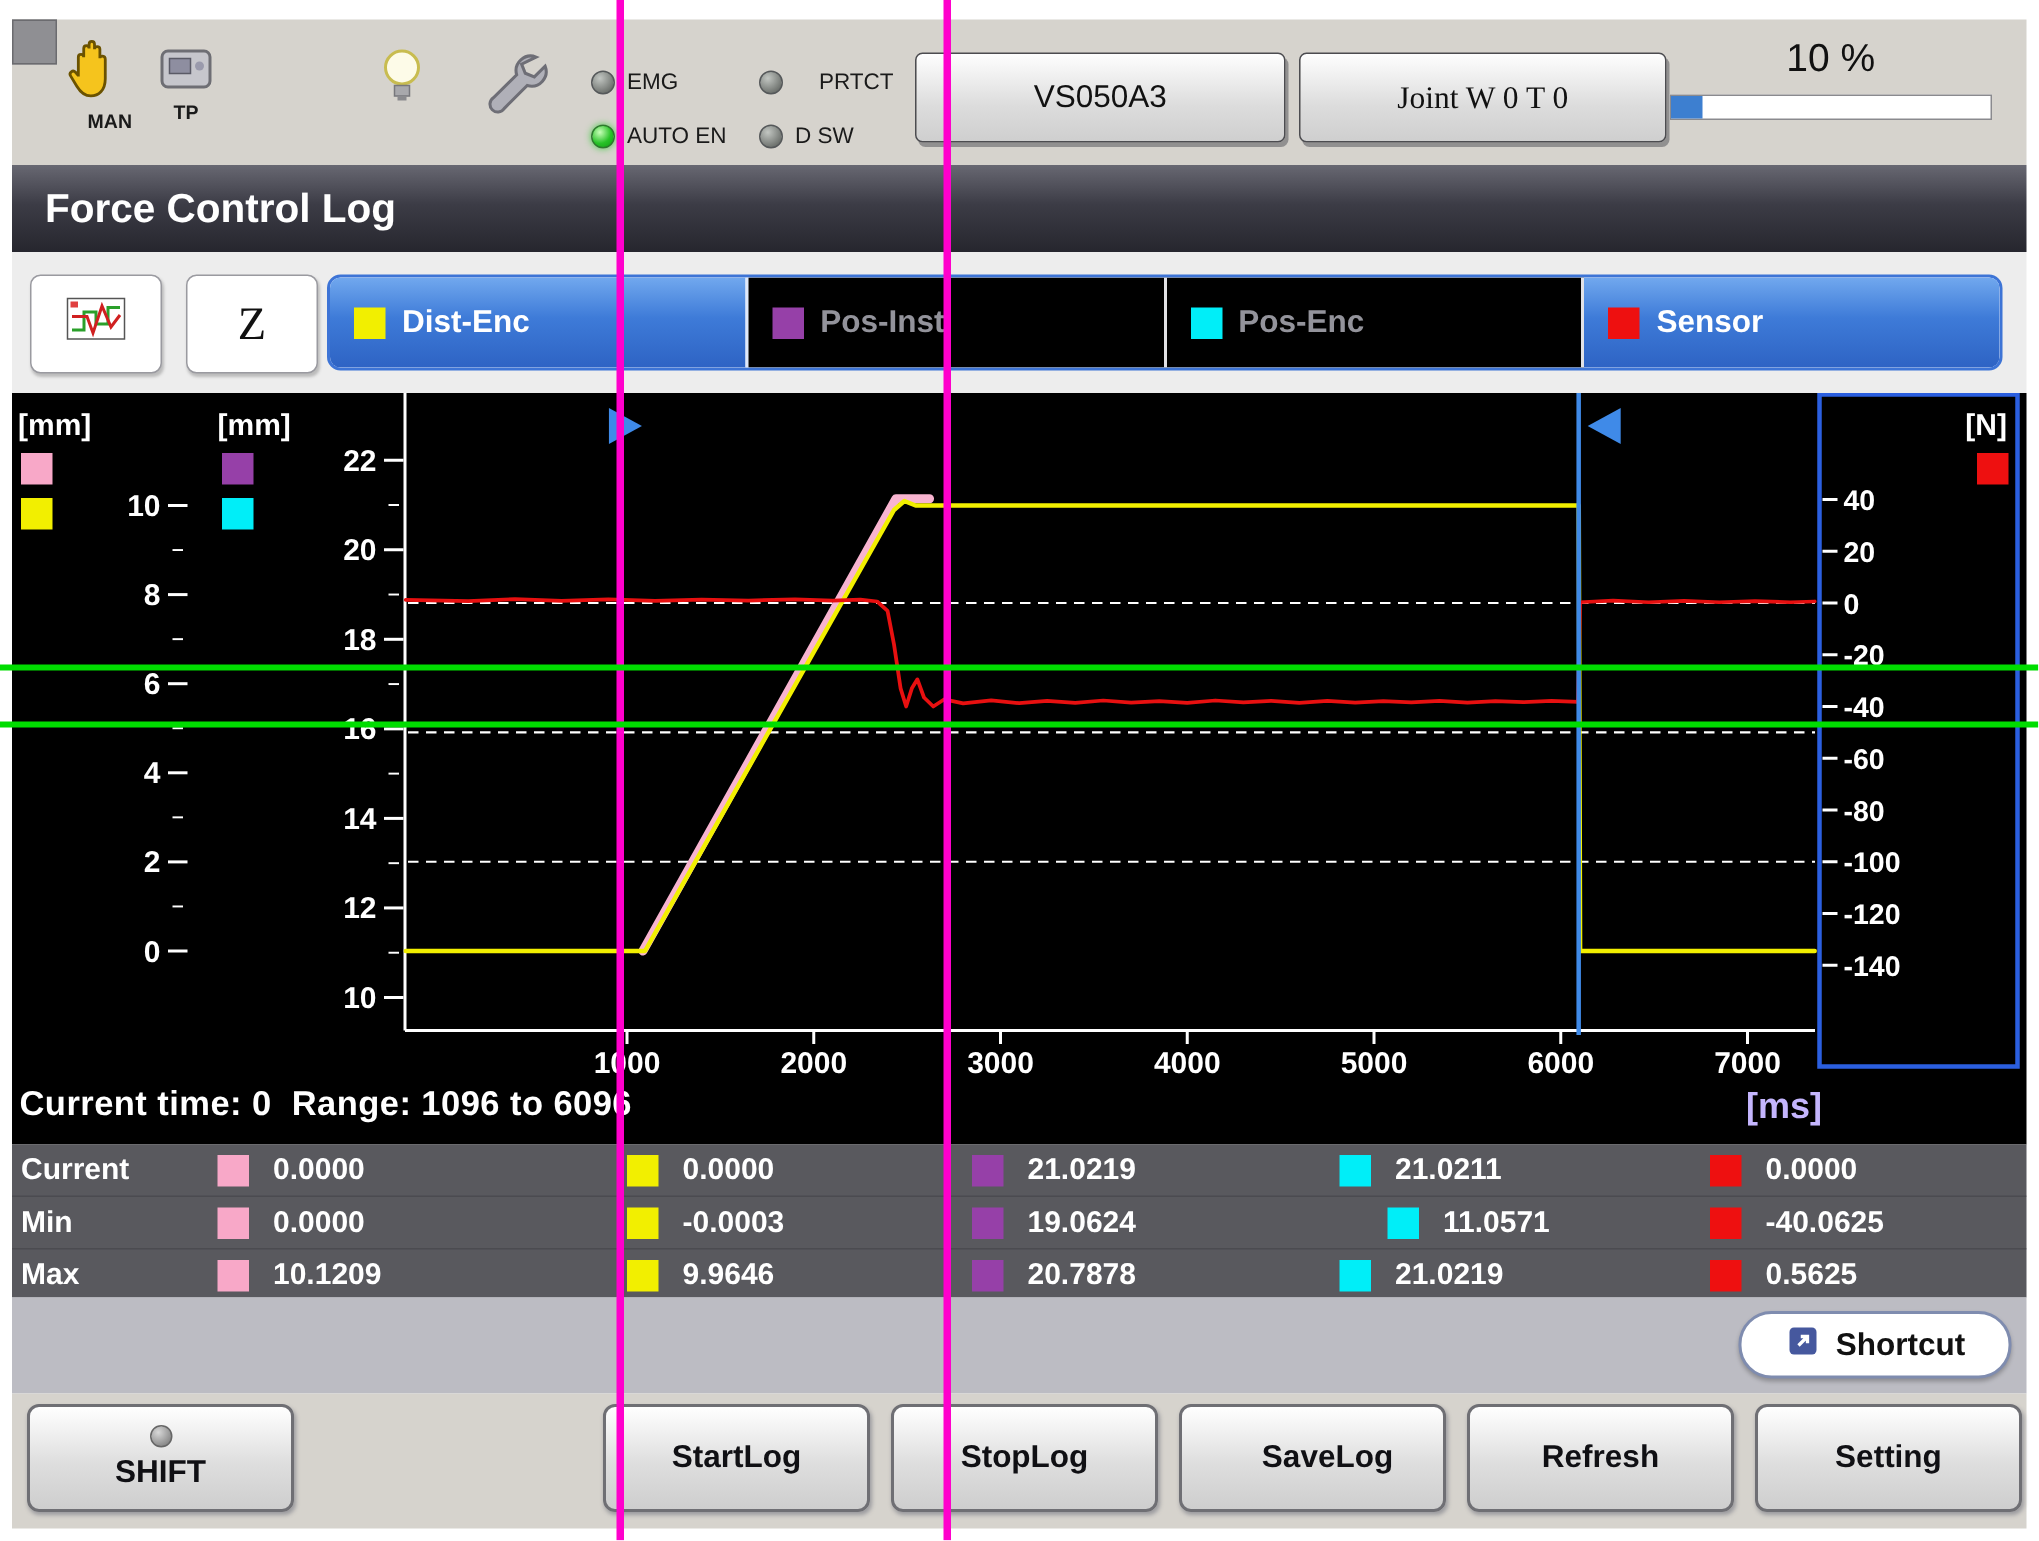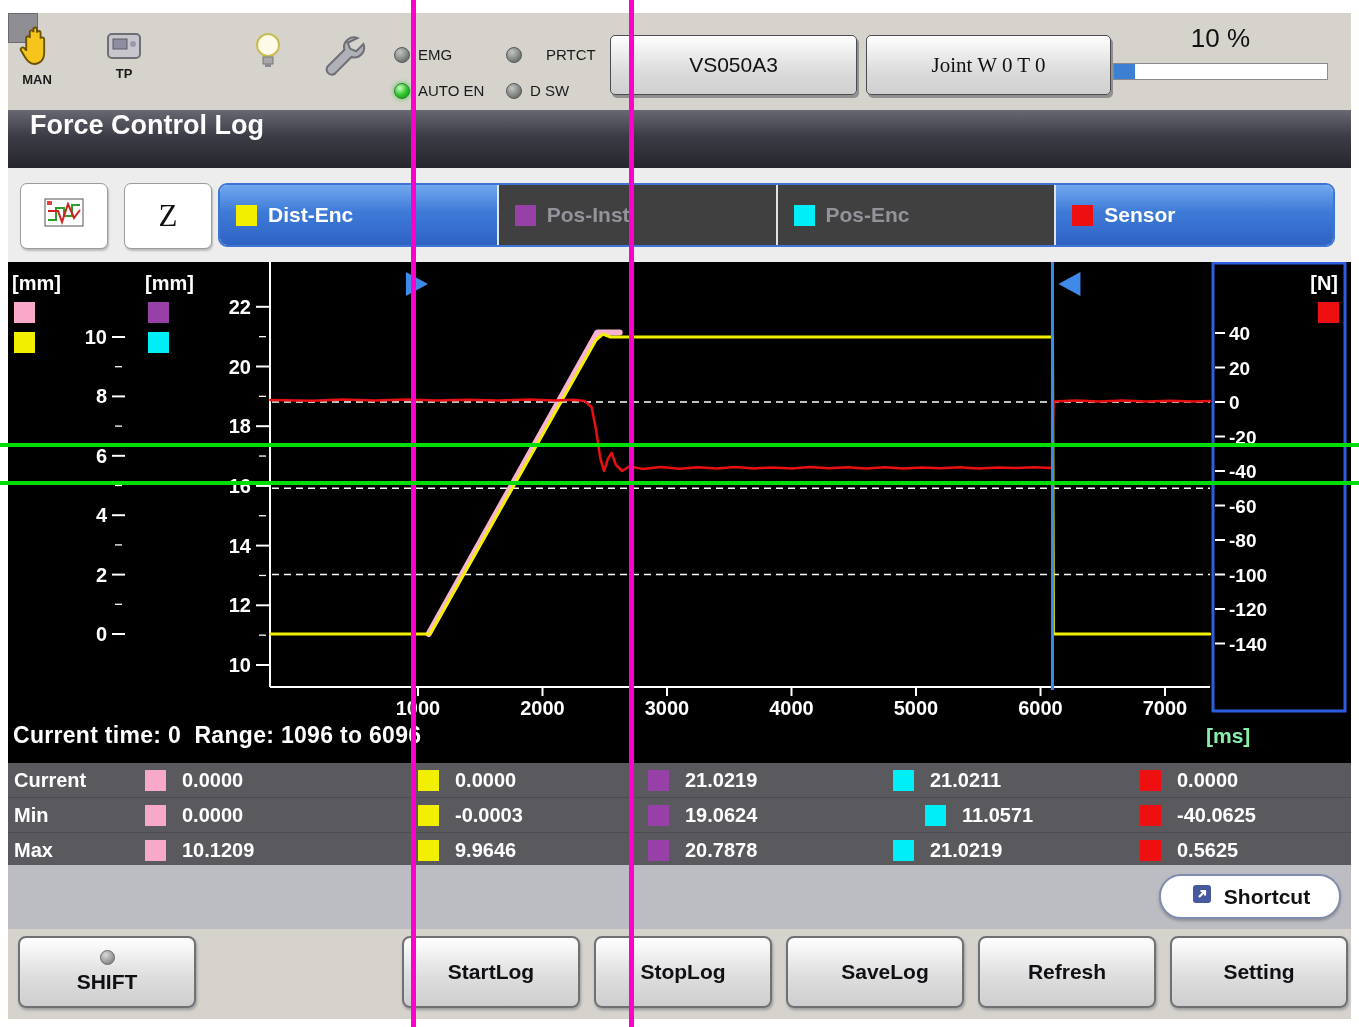--- a/index.html
+++ b/index.html
@@ -4,21 +4,21 @@
 <style>
   html,body{margin:0;padding:0;background:#fff;}
   #app{position:relative;width:1359px;height:1027px;background:#fff;
        font-family:"Liberation Sans",sans-serif;overflow:hidden;}
   svg{font-family:"Liberation Sans",sans-serif;}
 
   
   .toolbar{position:absolute;left:8px;top:13px;width:1343px;height:97px;background:#d6d3cd;}
   .icon-item{position:absolute;display:flex;flex-direction:column;align-items:center;}
   .icon-cap{font-size:13px;font-weight:bold;color:#1a1a1a;margin-top:-1px;}
-  #man-btn{left:4px;top:10px;}
+  #man-btn{left:30px;top:10px;align-items:flex-end;}
   #tp-btn{left:96px;top:18px;}
   #stop-btn{left:172px;top:32px;width:28px;height:28px;background:#8f8f93;border:1px solid #6b6b6f;}
   #lamp-btn{left:245px;top:18px;}
   #wrench-btn{left:312px;top:20px;}
   .led-item{position:absolute;display:flex;align-items:center;gap:8px;font-size:15px;color:#1a1a1a;}
   #led-emg{left:386px;top:33px;}
   #led-prtct{left:498px;top:33px;gap:24px;}
   #led-autoen{left:386px;top:69px;}
   #led-dsw{left:498px;top:69px;}
   .led-dot{width:14px;height:14px;border-radius:50%;
@@ -33,46 +33,46 @@
   #robot-btn{left:602px;width:245px;}
   #tool-btn{left:858px;width:243px;font-family:Liberation Serif, serif;}
   .speed{position:absolute;left:1105px;top:10px;width:215px;}
   .speed-label{text-align:center;font-size:26px;color:#111;}
   .speed-bar{margin-top:9px;height:15px;background:#fff;border:1px solid #8a8a8e;}
   .speed-fill{height:100%;background:#3d7fd0;width:10%;}
 
   
   .title-bar{position:absolute;left:8px;top:110px;width:1343px;height:58px;
     background:linear-gradient(#686872,#3c3c46 45%,#26262e);
-    color:#fff;font-size:27px;font-weight:bold;display:flex;
+    color:#fff;font-size:27px;font-weight:bold;display:flex;align-items:center;
     padding-left:22px;box-sizing:border-box;}
 
   
   .legend-bar{position:absolute;left:8px;top:168px;width:1343px;height:94px;background:#ededed;}
   .small-btn{position:absolute;top:15px;width:86px;height:64px;background:#fff;
     border:1px solid #9a9aa0;border-radius:7px;box-shadow:1px 2px 2px #bbb;
     display:flex;align-items:center;justify-content:center;}
   #chart-mode-btn{left:12px;}
   #z-btn{left:116px;font-family:"Liberation Serif",serif;font-size:31px;color:#111;}
   .tabs{position:absolute;left:210px;top:15px;width:1117px;height:64px;display:flex;
     border:2px solid #3d74d6;border-radius:9px;overflow:hidden;background:#fff;box-sizing:border-box;}
   .tab{flex:1;display:flex;align-items:center;gap:11px;padding-left:16px;
-    font-size:21px;font-weight:bold;color:#93939b;background:#404040;
+    font-size:21px;font-weight:bold;color:#93939b;background:#000000;
     border-right:2px solid #e2e2e6;}
   .tab:last-child{border-right:none;}
   .tab.active{background:linear-gradient(#71a8ee,#3e7bd8 45%,#2e63c4);
     color:#fff;border-right-color:#dfe9fb;}
   .swatch{width:21px;height:21px;flex:none;}
 
   
   .chart-wrap{position:absolute;left:8px;top:262px;width:1343px;height:501px;background:#000;}
   #chart-svg{position:absolute;left:0;top:0;}
   .status-line{position:absolute;left:5px;top:460px;color:#fff;font-size:23px;
     font-weight:bold;white-space:pre;letter-spacing:.3px;}
-  .ms-label{position:absolute;left:1198px;top:462px;color:#86efac;font-size:21px;font-weight:bold;}
+  .ms-label{position:absolute;left:1156px;top:462px;color:#c4b5fd;font-size:24px;font-weight:bold;}
 
   
   .data-table{position:absolute;left:8px;top:763px;width:1343px;height:102px;
     background:#59595e;color:#fff;overflow:hidden;}
   .t-row{position:relative;height:34px;}
   .t-row + .t-row{border-top:1px solid #4b4b50;}
   .t-label{position:absolute;left:6px;top:6px;font-size:20px;font-weight:600;}
   .t-group{position:absolute;top:6px;display:flex;gap:16px;align-items:center;
     font-size:20px;font-weight:600;}
   .t-swatch{width:21px;height:21px;flex:none;}

